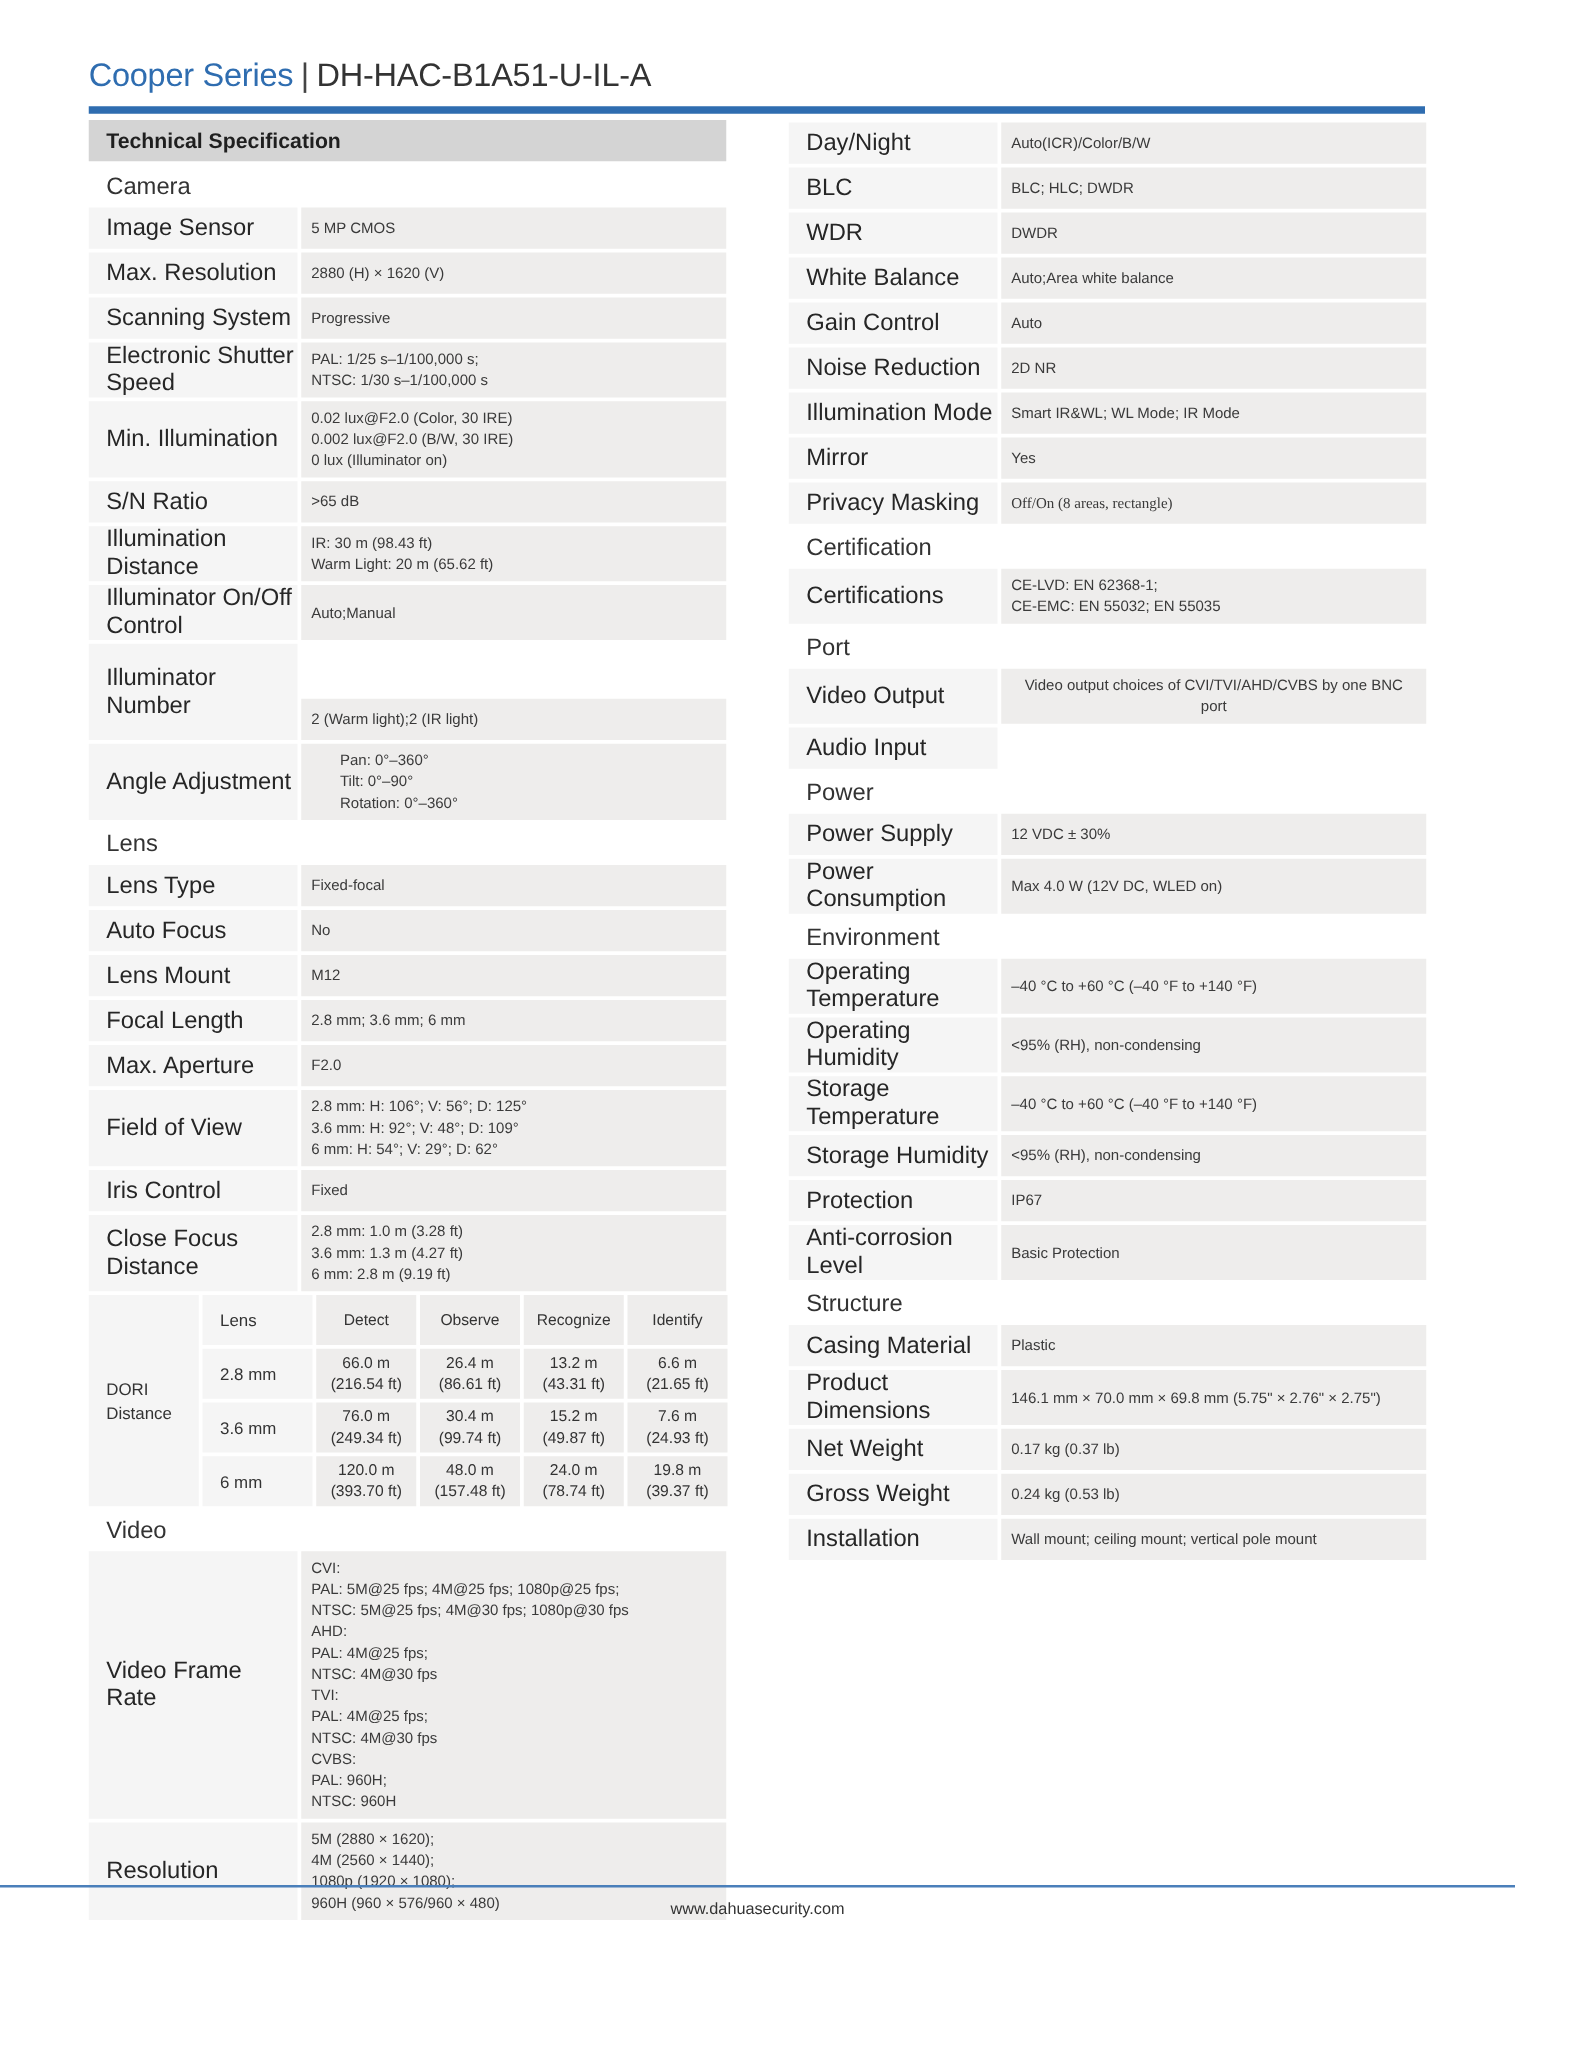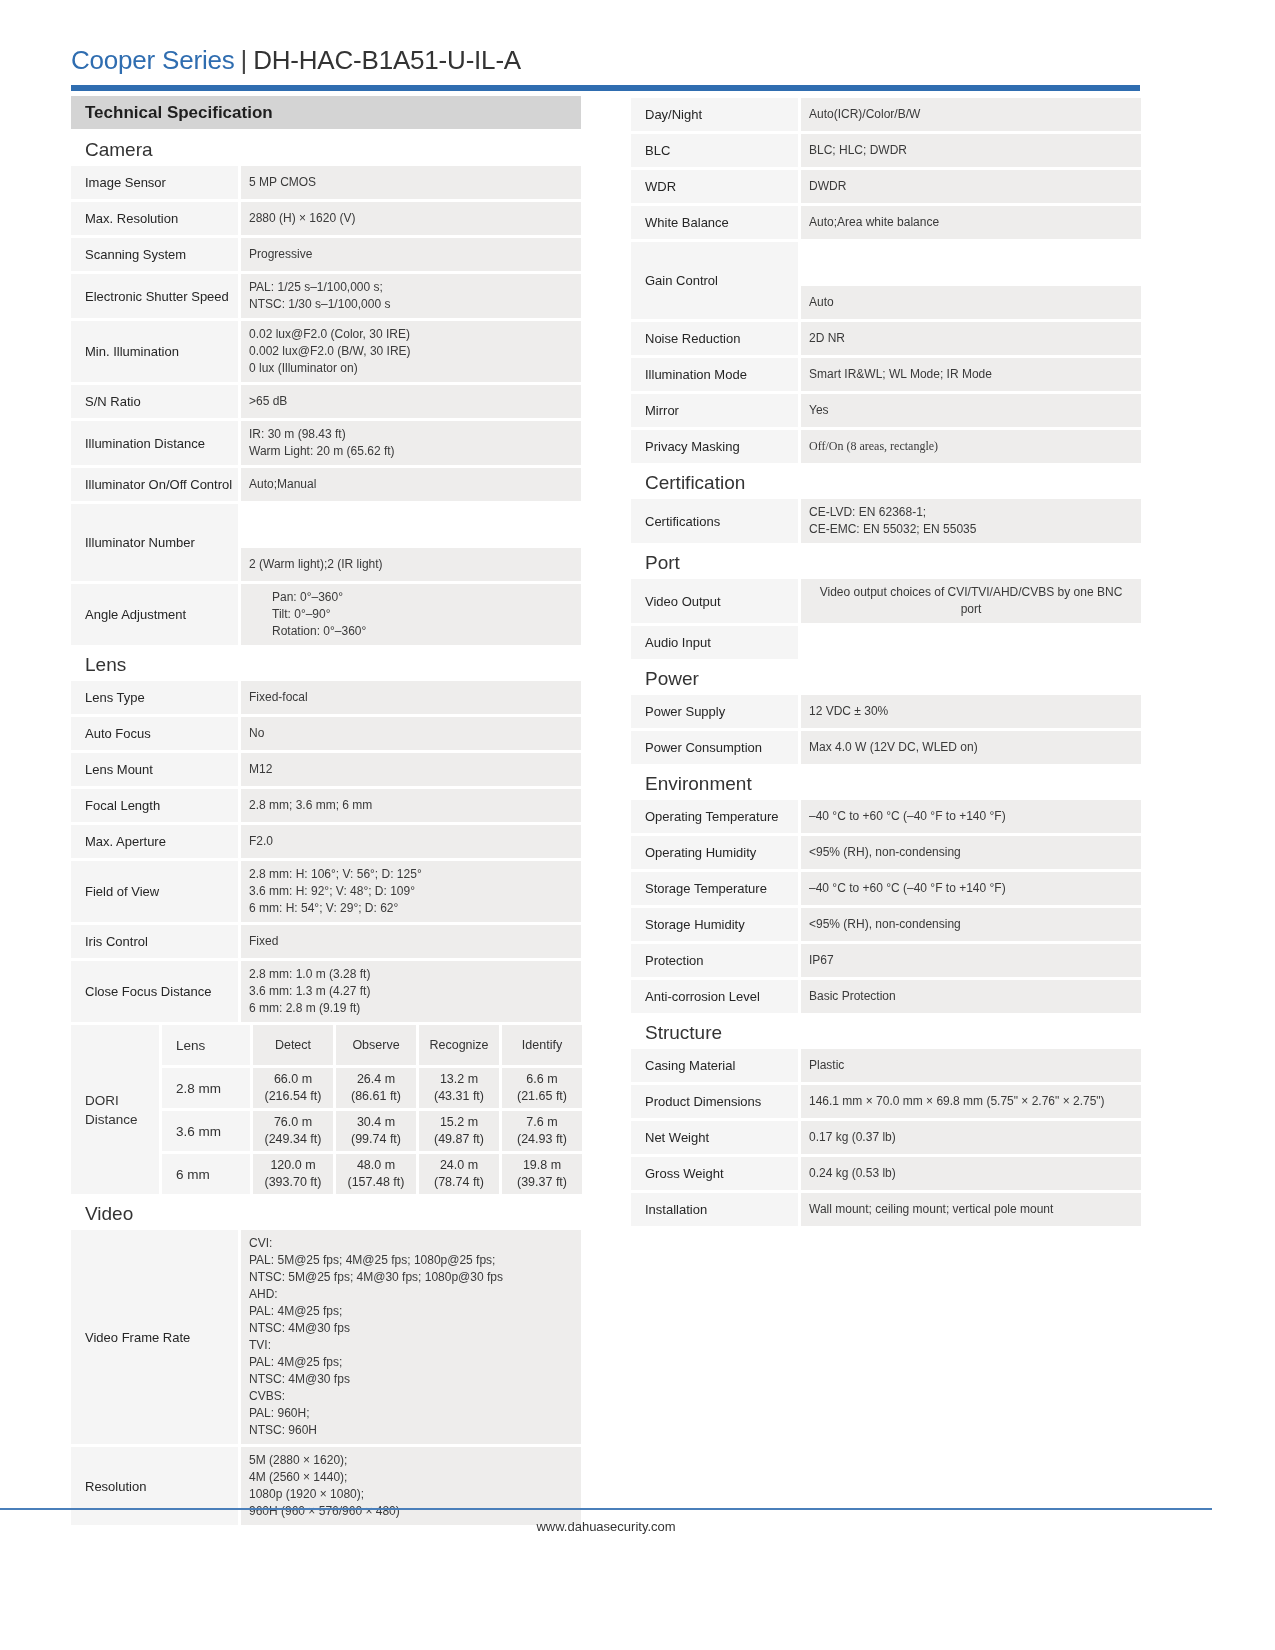--- a/index.html
+++ b/index.html
@@ -14,21 +14,21 @@
   .col { position: absolute; top: 96px; width: 510px; }
   .col-left { left: 71px; }
   .col-right { left: 631px; top: 98px; }
 
   .spec-header { background: #d4d4d4; height: 33px; line-height: 33px; padding-left: 14px;
                  font-weight: bold; font-size: 17px; color: #1f1f1f; margin-bottom: 4px; }
   .section-title { font-size: 19px; color: #333; padding-left: 14px; height: 33px; line-height: 34px; }
 
   .row { display: flex; margin-bottom: 3px; }
   .row .label { width: 167px; flex: none; background: #f5f5f5; padding-left: 14px; display: flex; align-items: center;
-                font-size: 13px; color: #262626; margin-right: 3px; }
+                font-size: 19px; color: #262626; margin-right: 3px; }
   .row .value { flex: 1; background: #eeedec; padding: 5px 8px; display: flex; flex-direction: column; justify-content: center;
                 font-size: 12px; color: #3a3a3a; line-height: 17px; }
   .h33 { min-height: 33px; box-sizing: border-box; }
 
   .dori { display: grid; grid-template-columns: 88px 88px 80px 80px 80px 80px; gap: 3px; margin-bottom: 3px; }
   .dori .cell { background: #eeedec; font-size: 12.5px; color: #333; text-align: center; display: flex; flex-direction: column;
                 align-items: center; justify-content: center; line-height: 17px; }
   .dori .lab { background: #f5f5f5; }
   .dori .left { align-items: flex-start; padding-left: 14px; font-size: 13.5px; }
   .dori .dori-title { grid-row: 1 / span 4; background: #f5f5f5; align-items: flex-start; padding-left: 14px; font-size: 13.5px; line-height: 19px; }
@@ -290,21 +290,21 @@
         </div>
       </div>
       <div class="row">
         <div class="label h33" style="min-height: 33px;">White Balance</div>
         <div class="value h33" style="min-height: 33px;">
           <span>Auto;Area white balance</span>
         </div>
       </div>
       <div class="row">
         <div class="label h33" style="min-height: 33px;">Gain Control</div>
-        <div class="value h33" style="min-height: 33px; margin-top: 44px;">
+        <div class="value h33" style="min-height: 33px;">
           <span>Auto</span>
         </div>
       </div>
       <div class="row">
         <div class="label h33" style="min-height: 33px;">Noise Reduction</div>
         <div class="value h33" style="min-height: 33px;">
           <span>2D NR</span>
         </div>
       </div>
       <div class="row">

